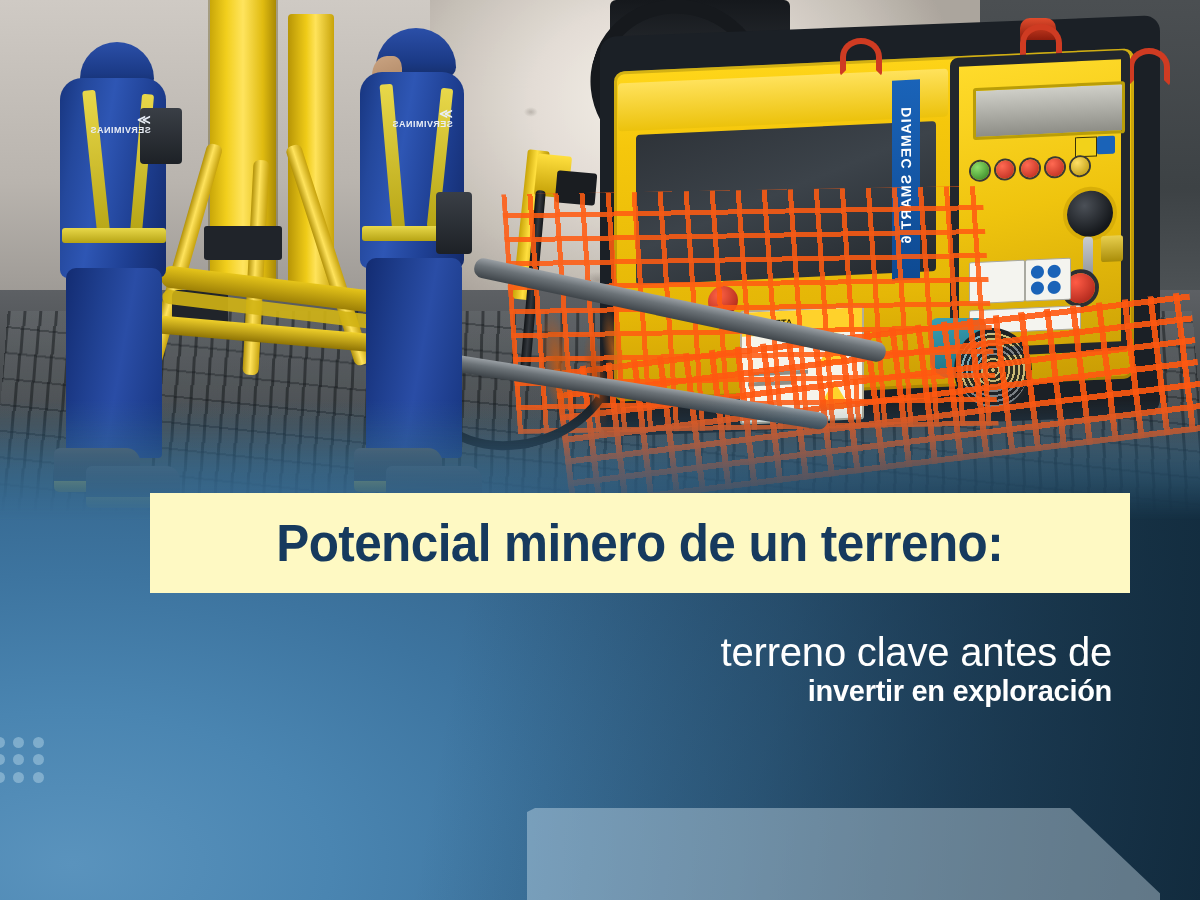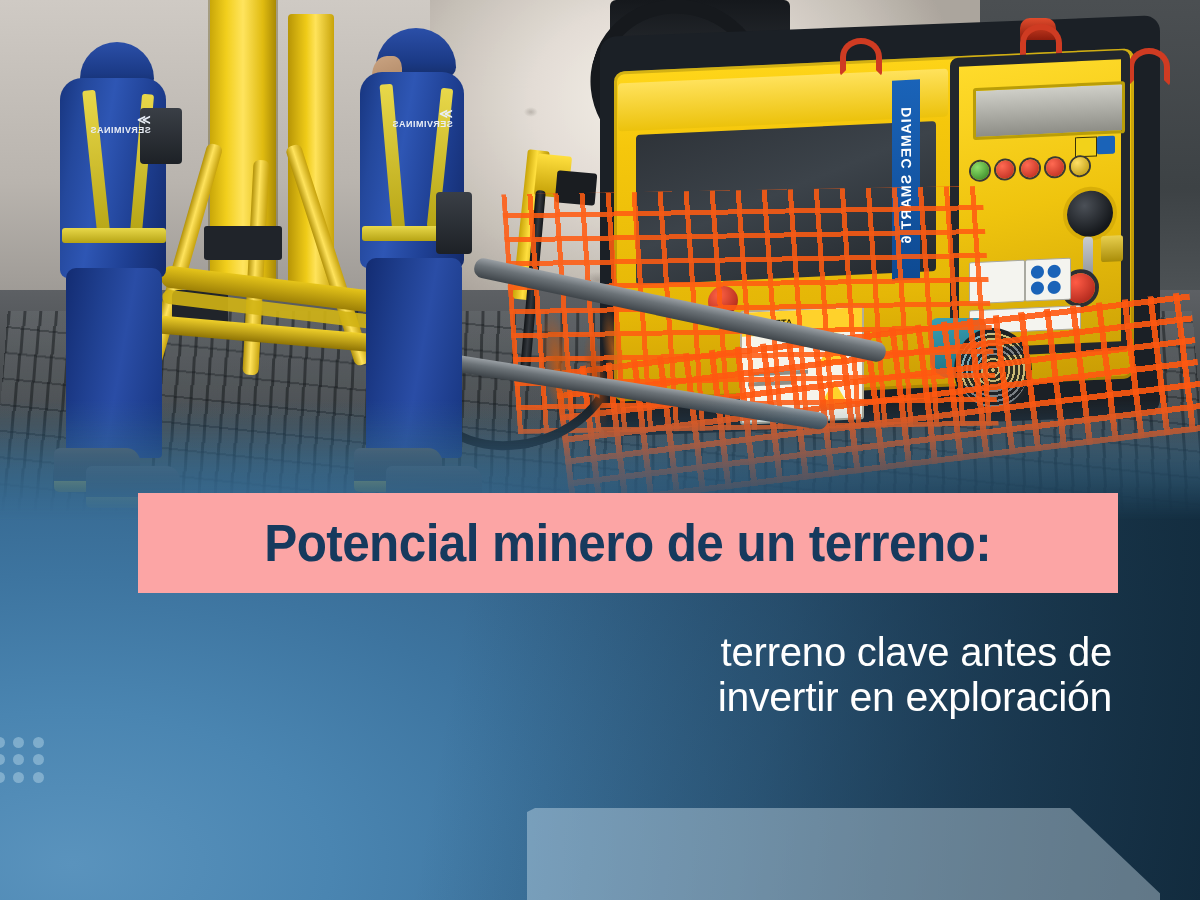--- a/index.html
+++ b/index.html
@@ -520,25 +520,25 @@
     border: 9px solid #1b1f23;
     border-radius: 50%;
     border-top-color: transparent;
     border-right-color: transparent;
     transform: rotate(-16deg);
   }
 
   
   .title-banner {
     position: absolute;
-    left: 138px;
+    left: 150px;
     top: 493px;
     width: 980px;
     height: 100px;
-    background: #fca5a5;
+    background: #fef9c3;
     display: flex;
     align-items: center;
     justify-content: center;
   }
   .title-banner .title-text {
     color: #163a5e;
     font-size: 51px;
     font-weight: bold;
     letter-spacing: -0.6px;
     line-height: 1;
@@ -557,22 +557,22 @@
     line-height: 1.12;
   }
   .subtitle .l1 {
     display: block;
     font-size: 40px;
     font-weight: normal;
     letter-spacing: -0.2px;
   }
   .subtitle .l2 {
     display: block;
-    font-size: 41px;
-    font-weight: normal;
+    font-size: 29px;
+    font-weight: bold;
     letter-spacing: -0.3px;
   }
 
   
   .bottom-shape {
     position: absolute;
     left: 527px;
     top: 808px;
     width: 633px;
     height: 92px;

